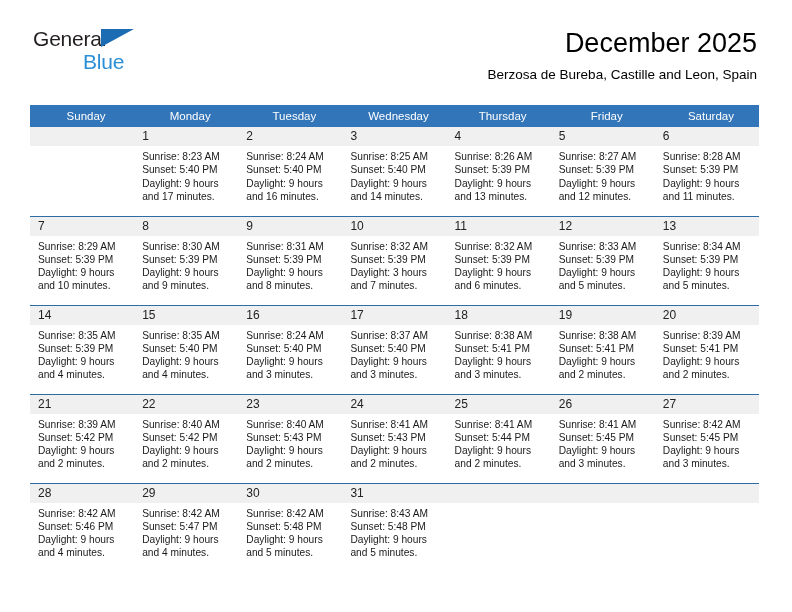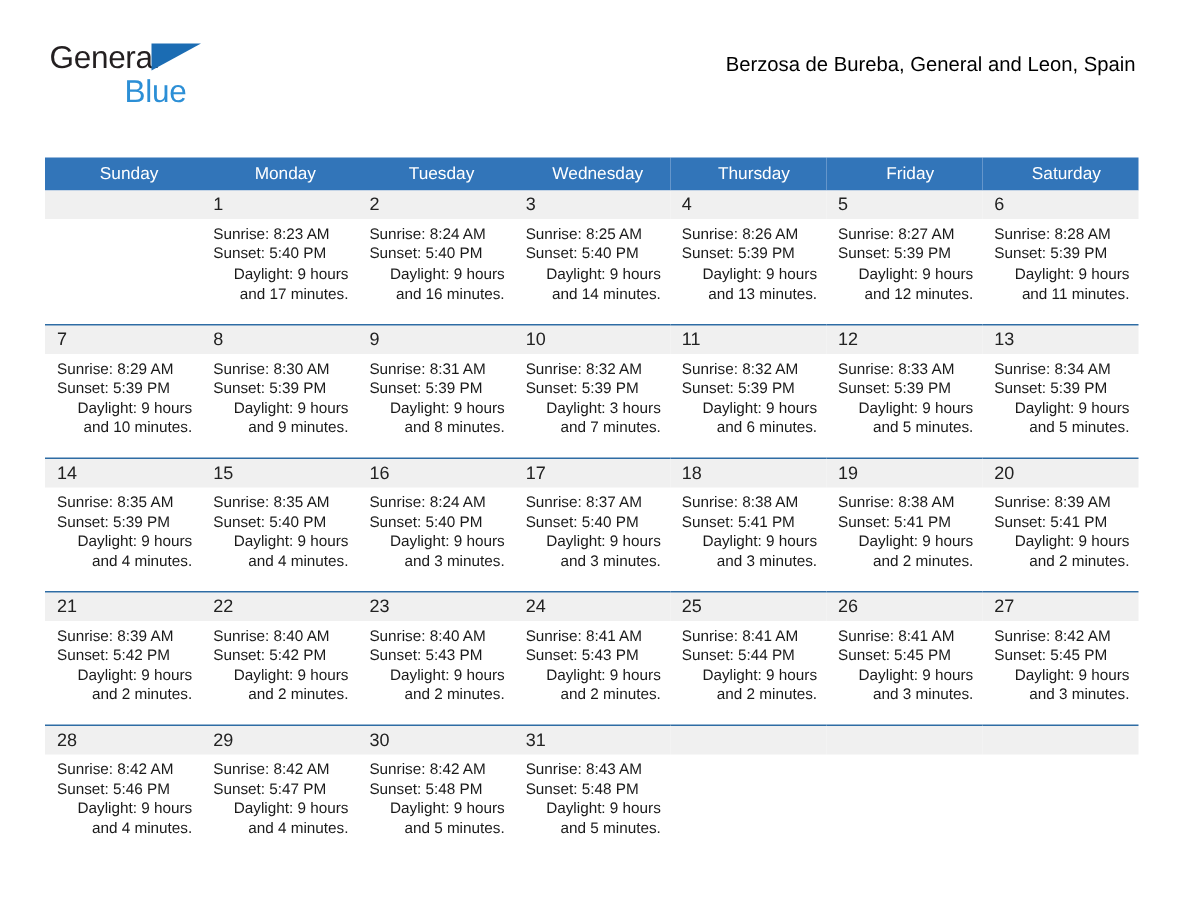--- a/index.html
+++ b/index.html
@@ -134,38 +134,38 @@
     padding: 4px 6px 0 8px;
     font-size: 10.2px;
     line-height: 13.3px;
     color: #1a1a1a;
   }
   .details div {
     white-space: nowrap;
   }
   .details .daylight {
     white-space: normal;
-    text-align: right;
   }
 </style>
 </head>
 <body>
 
 <div class="page">
 
   <div class="header">
 
     <div class="brand">
       <span class="brand-row1">General</span>
       <span class="brand-tri"></span>
       <span class="brand-row2">Blue</span>
     </div>
 
     <div class="title-block">
-      <div class="cal-subtitle">Berzosa de Bureba, General and Leon, Spain</div>
+      <div class="cal-title">December 2025</div>
+      <div class="cal-subtitle">Berzosa de Bureba, Castille and Leon, Spain</div>
     </div>
 
   </div>
 
   <div class="cal-wrap">
     <table class="cal">
       <thead>
         <tr id="weekday-header-row">
             <th>Sunday</th>
             <th>Monday</th>

